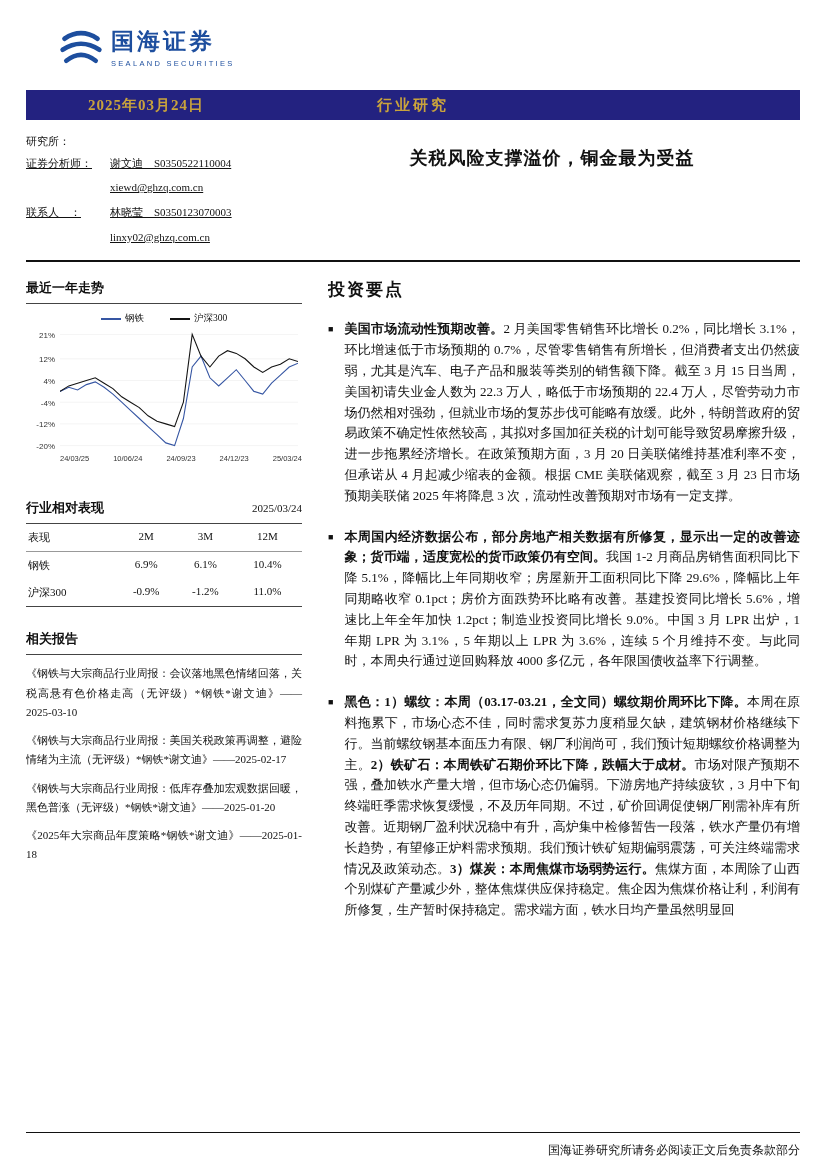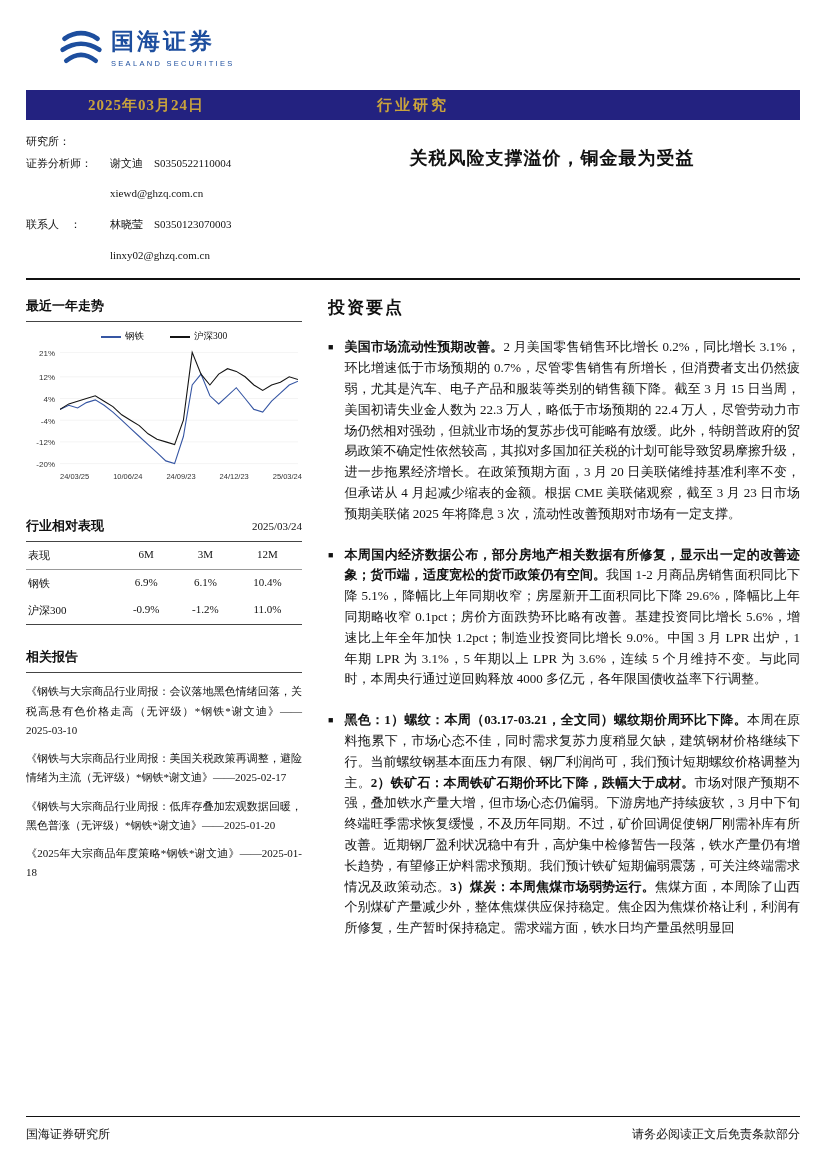--- a/index.html
+++ b/index.html
@@ -18,21 +18,21 @@
 
   
   .title-bar { margin-top:20px; height:30px; background:#232280; display:flex; align-items:center; position:relative; }
   .bar-date { color:#c9a33c; font-weight:bold; font-size:15px; margin-left:62px; letter-spacing:1px; }
   .bar-category { position:absolute; left:50%; transform:translateX(-50%); color:#c9a33c; font-weight:bold; font-size:15px; letter-spacing:3px; }
 
   
   .head-cols { display:flex; margin-top:12px; }
   .meta { width:278px; flex:none; font-size:11px; line-height:1.7; }
   .meta-row { margin-bottom:3px; }
-  .meta-grid { display:grid; grid-template-columns:84px 1fr; row-gap:12px; }
+  .meta-grid { display:grid; grid-template-columns:84px 1fr; row-gap:6px;text-decoration:underline; }
   .meta-label { white-space:nowrap; }
   .titles { flex:1; text-align:center; padding-top:14px; }
   .titles h1 { font-size:18px; font-weight:bold; letter-spacing:1px; }
   .titles h2 { font-size:15.5px; font-weight:bold; margin-top:16px; letter-spacing:1px; }
   .thick-rule { border-top:2.5px solid #111; margin-top:14px; }
 
   
   .body-cols { display:flex; gap:26px; margin-top:14px; height:860px; overflow:hidden; }
   .sidebar { width:276px; flex:none; }
   .main { flex:1; overflow:hidden; }
@@ -68,23 +68,23 @@
   .report-item { font-size:11px; line-height:1.75; margin-top:9px; text-align:justify; }
 
   
   .main h3 { font-size:17px; font-weight:bold; letter-spacing:2px; margin:2px 0 18px; }
   .bullet { display:flex; gap:11px; margin-bottom:20px; }
   .marker { font-size:9px; line-height:1; padding-top:6px; flex:none; }
   .btext { font-size:13px; line-height:1.6; text-align:justify; }
   .b { font-weight:bold; }
 
   
-  footer { position:absolute; left:26px; right:26px; bottom:26px; background:#fff;
+  footer { position:absolute; left:26px; right:26px; bottom:10px; background:#fff;
            border-top:1.5px solid #111; padding-top:9px;
-           display:flex; justify-content:space-between; font-size:12px; }
+           display:flex; justify-content:flex-end; font-size:12px; }
 </style>
 </head>
 <body>
 
 <div class="page">
 
   <header class="brand-row">
     <svg class="logo-svg" viewBox="0 0 50 50" width="46" height="46">
       <g fill="none" stroke="#1d4e9e" stroke-linecap="round">
         <path d="M7 16 Q25 4 43 16" stroke-width="5"></path>
@@ -171,21 +171,21 @@
           </div>
       </div>
 
       <div class="rel-head">
         <span class="rel-title">行业相对表现</span>
         <span class="rel-date">2025/03/24</span>
       </div>
       <div class="perf-table">
         <div class="perf-head" id="perf-head">
             <div class="first">表现</div>
-            <div>6M</div>
+            <div>2M</div>
             <div>3M</div>
             <div>12M</div>
           </div>
         <div id="perf-body">
             <div class="perf-row">
               <div class="first">钢铁</div>
               <div>6.9%</div>
               <div>6.1%</div>
               <div>10.4%</div>
             </div>

